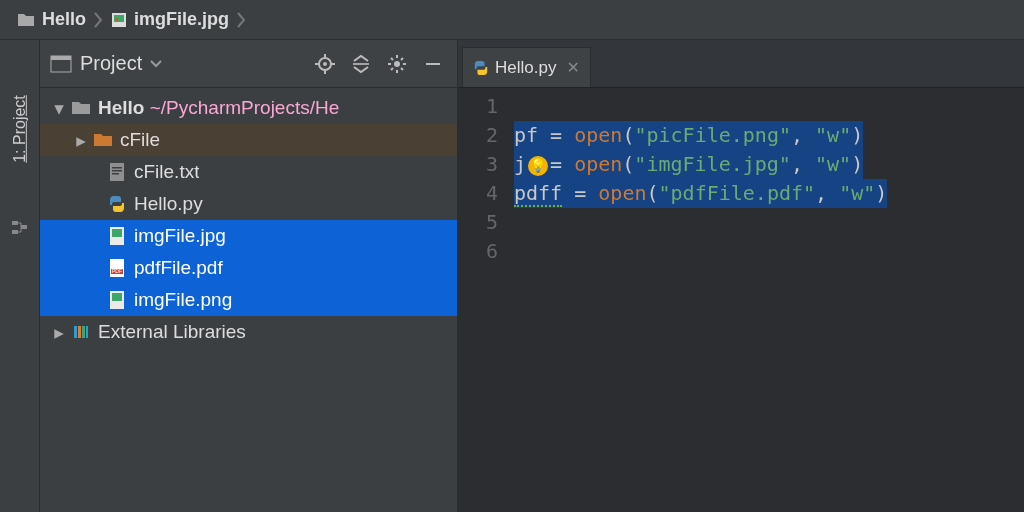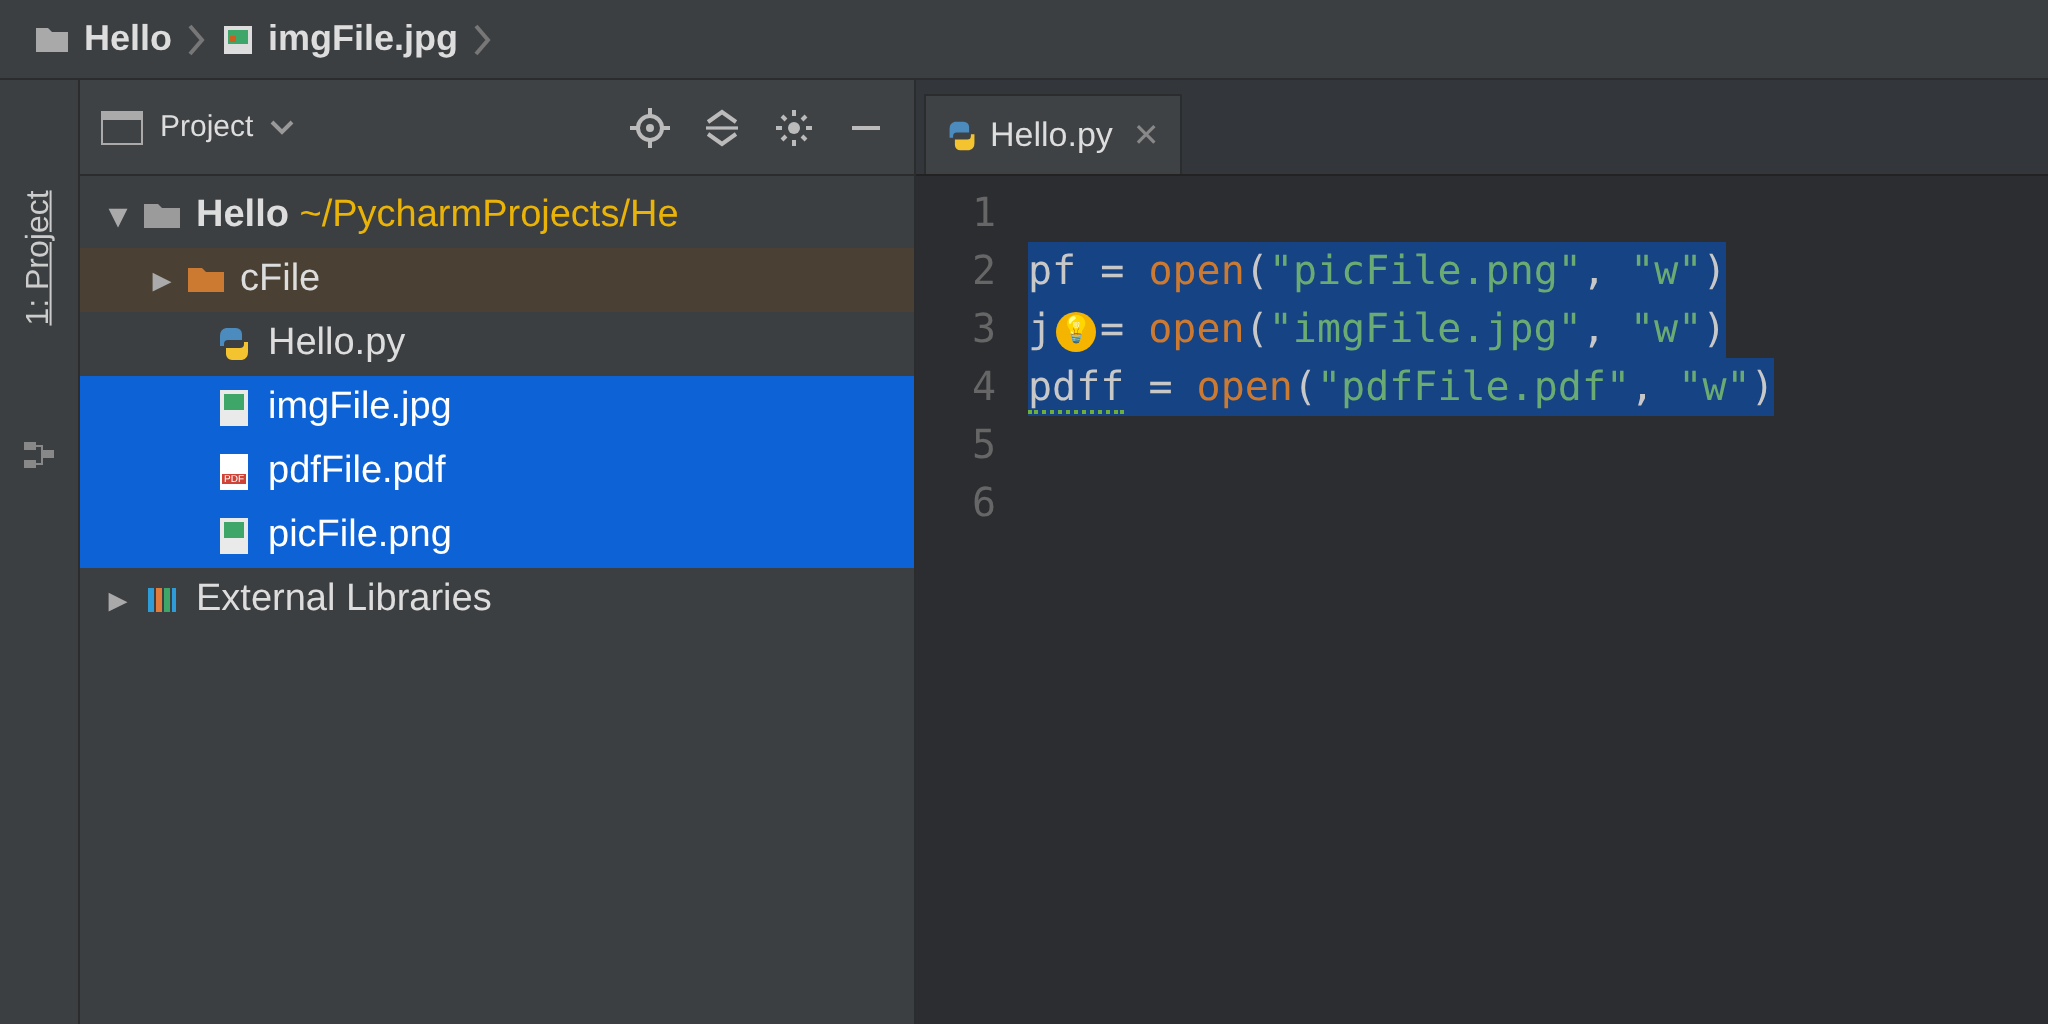--- a/index.html
+++ b/index.html
@@ -66,33 +66,33 @@
     height: 48px;
     display: flex;
     align-items: center;
     gap: 8px;
     padding: 0 10px;
     border-bottom: 1px solid #2a2c2e;
     background: #3f4244;
   }
   .panel-title {
     display:flex; align-items:center; gap:8px;
-    color:#ddd; font-size:15px;
+    color:#ddd; font-size:20px;
   }
   .panel-header .spacer { flex:1; }
   .hbtn { width:28px; height:28px; display:flex; align-items:center; justify-content:center; color:#bbb; }
   .tree { padding: 4px 0; font-size:19px; color:#ddd; }
   .row {
     display:flex; align-items:center;
     height:32px; padding-left:8px;
   }
   .row.sel { background:#0d63d6; color:#fff; }
   .row .tw { width:22px; display:flex; justify-content:center; color:#aaa; }
   .row .lbl { white-space:nowrap; overflow:hidden; text-overflow:clip; }
-  .muted { color:#eab308; font-weight:400; }
+  .muted { color:#f9a8d4; font-weight:400; }
   .row.bold .lbl { font-weight:700; }
   .indent-1 { padding-left: 30px; }
   .indent-2 { padding-left: 66px; }
   .fileicon { width:22px; height:22px; display:flex; align-items:center; justify-content:center; margin-right:6px; }
   
   .editor {
     flex:1;
     background:#2b2d30;
     display:flex; flex-direction:column;
   }
@@ -243,20 +243,31 @@
         <span class="tw">▸</span>
         <span class="fileicon">
           <svg width="20" height="16">
               <path fill="#cc7a32" d="M1 2h7l2 2h9v10H1z"></path>
             </svg>
         </span>
         <span class="lbl">cFile</span>
       </div>
       <div class="row indent-2">
         <span class="fileicon">
+          <svg width="16" height="20">
+              <rect x="1" y="1" width="14" height="18" fill="#8f8f8f"></rect>
+              <rect x="3" y="5" width="10" height="1.5" fill="#3c3f41"></rect>
+              <rect x="3" y="8" width="10" height="1.5" fill="#3c3f41"></rect>
+              <rect x="3" y="11" width="7" height="1.5" fill="#3c3f41"></rect>
+            </svg>
+        </span>
+        <span class="lbl">cFile.txt</span>
+      </div>
+      <div class="row indent-2">
+        <span class="fileicon">
           <svg width="18" height="18" viewBox="0 0 18 18">
               <path d="M5 1h5a3 3 0 013 3v3H6a2 2 0 00-2 2v1H2V5a4 4 0 013-4z" fill="#4b8bbe"></path>
               <path d="M13 17H8a3 3 0 01-3-3v-3h7a2 2 0 002-2V8h2v5a4 4 0 01-3 4z" fill="#f4c430"></path>
             </svg>
         </span>
         <span class="lbl">Hello.py</span>
       </div>
       <div class="row indent-2 sel">
         <span class="fileicon">
           <svg width="16" height="20">
@@ -276,21 +287,21 @@
         </span>
         <span class="lbl">pdfFile.pdf</span>
       </div>
       <div class="row indent-2 sel">
         <span class="fileicon">
           <svg width="16" height="20">
               <rect x="1" y="1" width="14" height="18" fill="#eaeaea"></rect>
               <rect x="3" y="3" width="10" height="8" fill="#3fa66a"></rect>
             </svg>
         </span>
-        <span class="lbl">picFile.png</span>
+        <span class="lbl">imgFile.png</span>
       </div>
       <div class="row">
         <span class="tw">▸</span>
         <span class="fileicon">
           <svg width="18" height="18">
               <rect x="2" y="3" width="3" height="12" fill="#2e9cd6"></rect>
               <rect x="6" y="3" width="3" height="12" fill="#e07b3c"></rect>
               <rect x="10" y="3" width="3" height="12" fill="#3fa66a"></rect>
               <rect x="14" y="3" width="2" height="12" fill="#2e9cd6"></rect>
             </svg>

